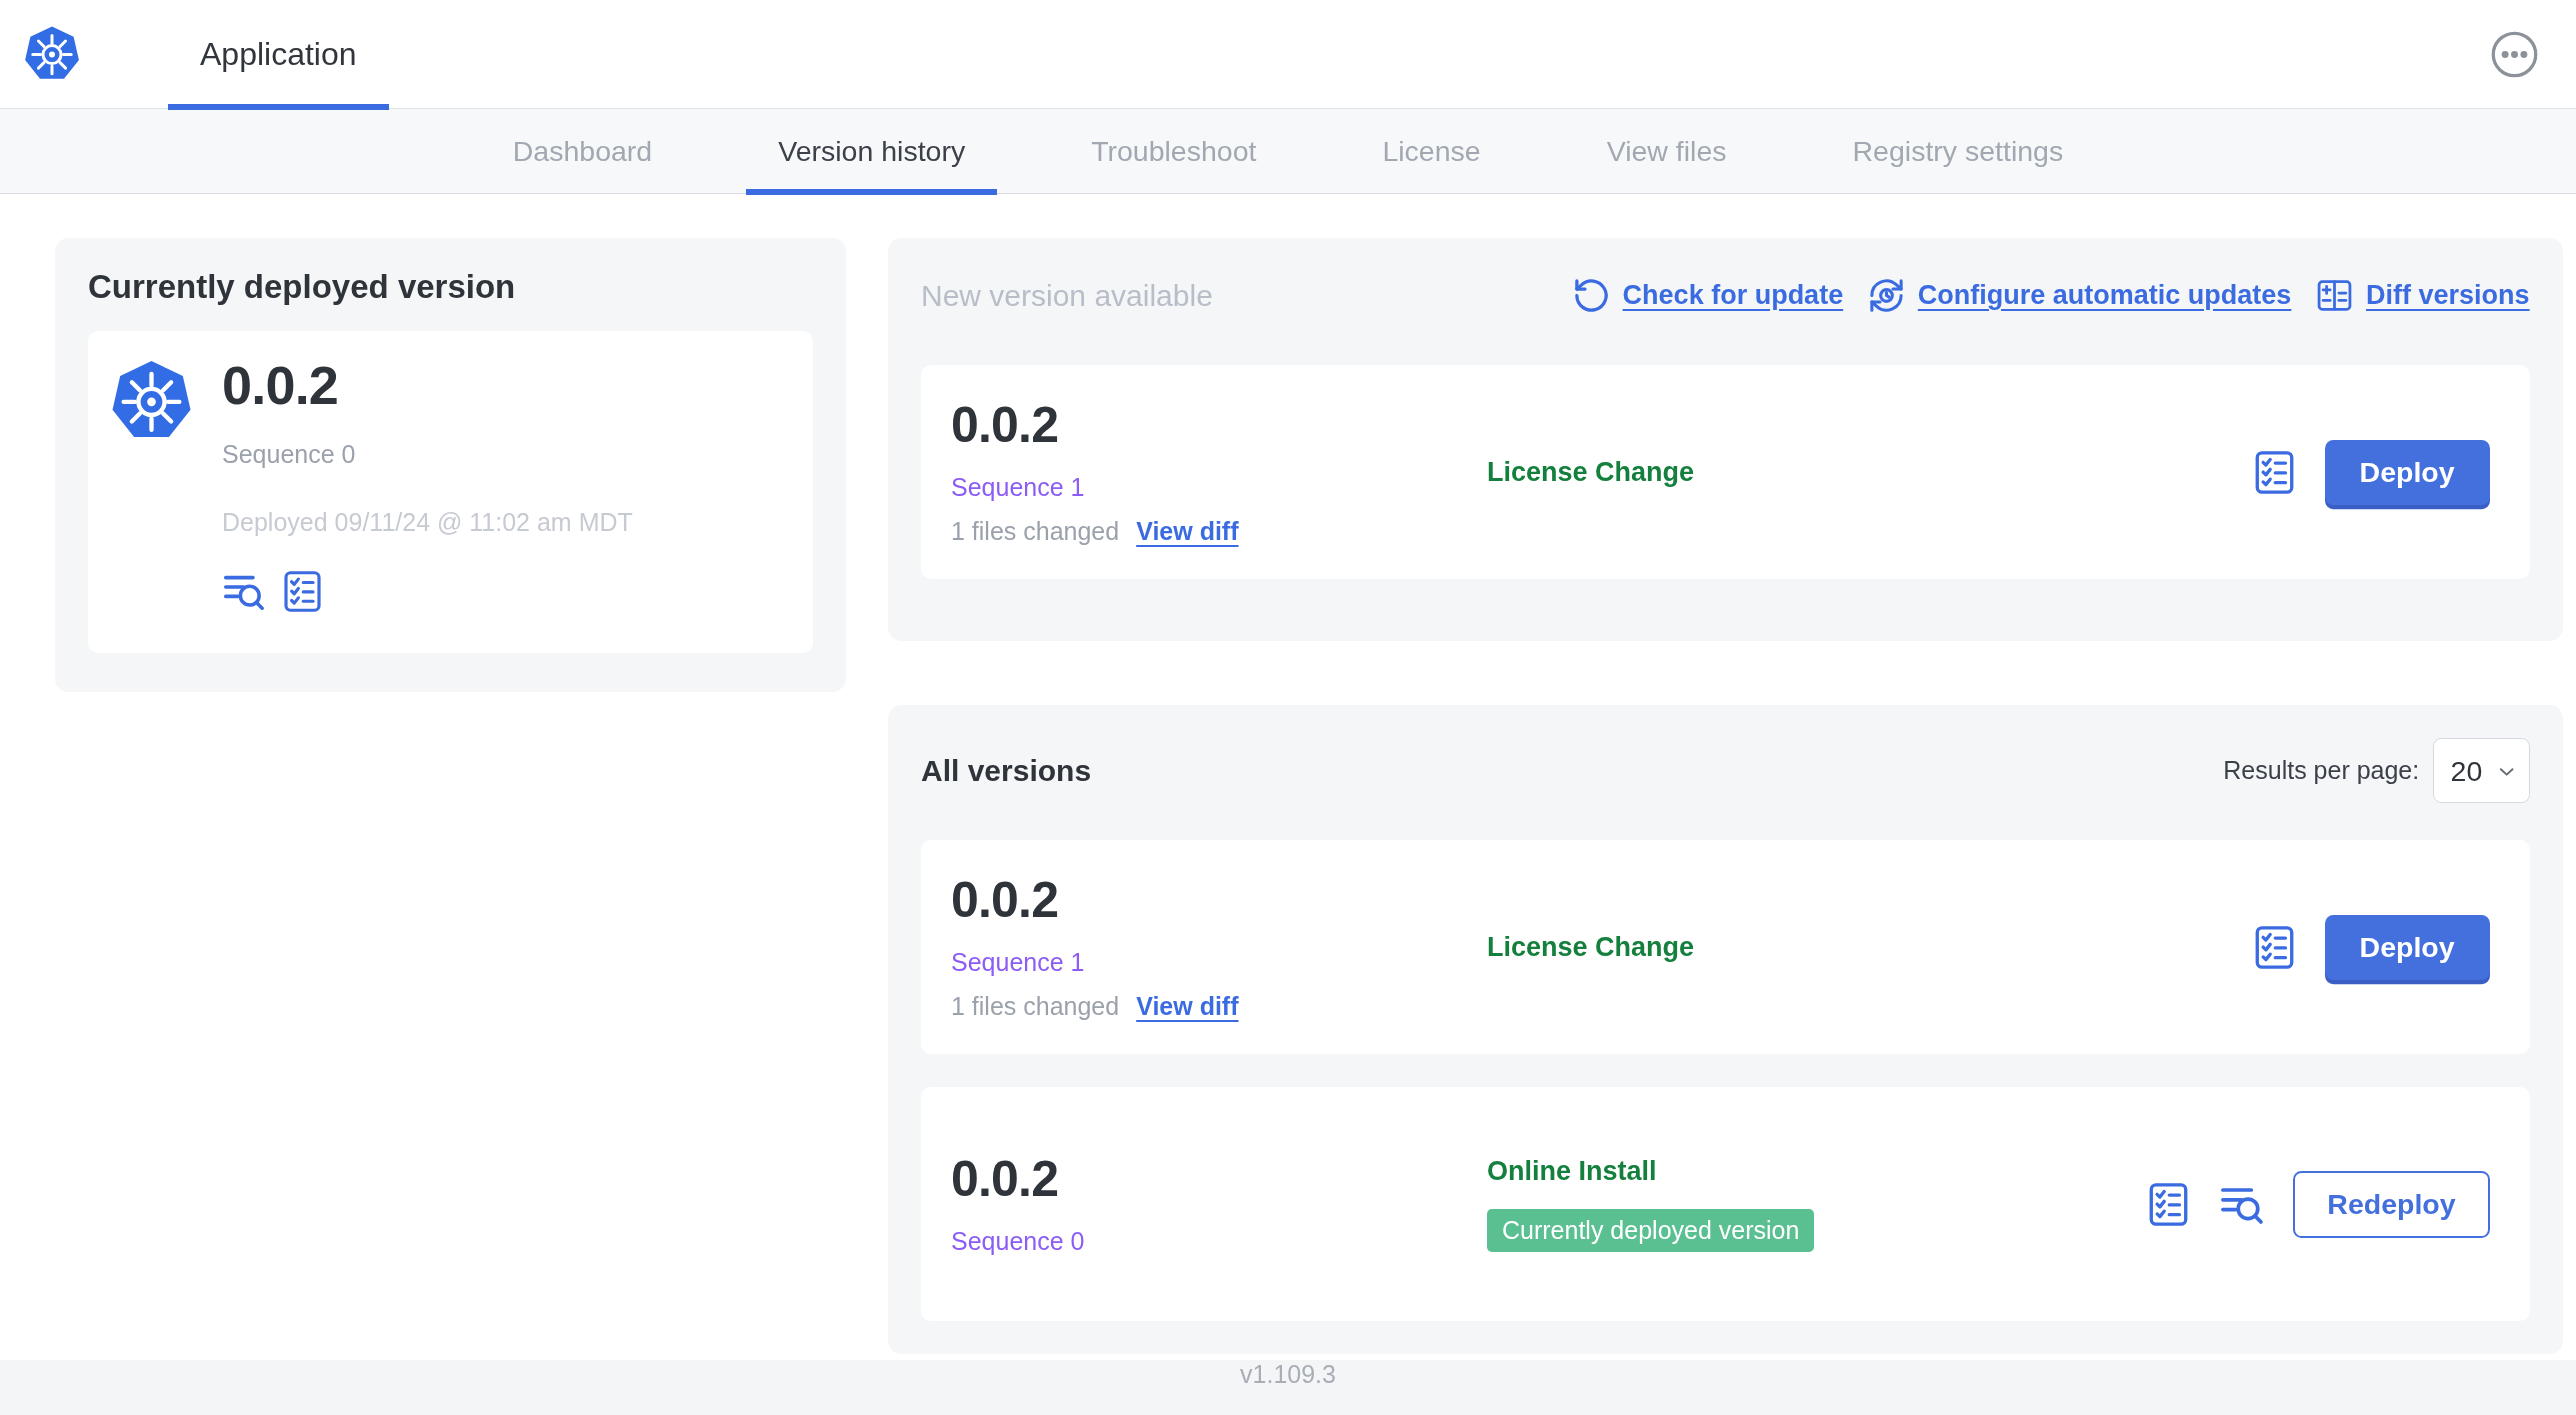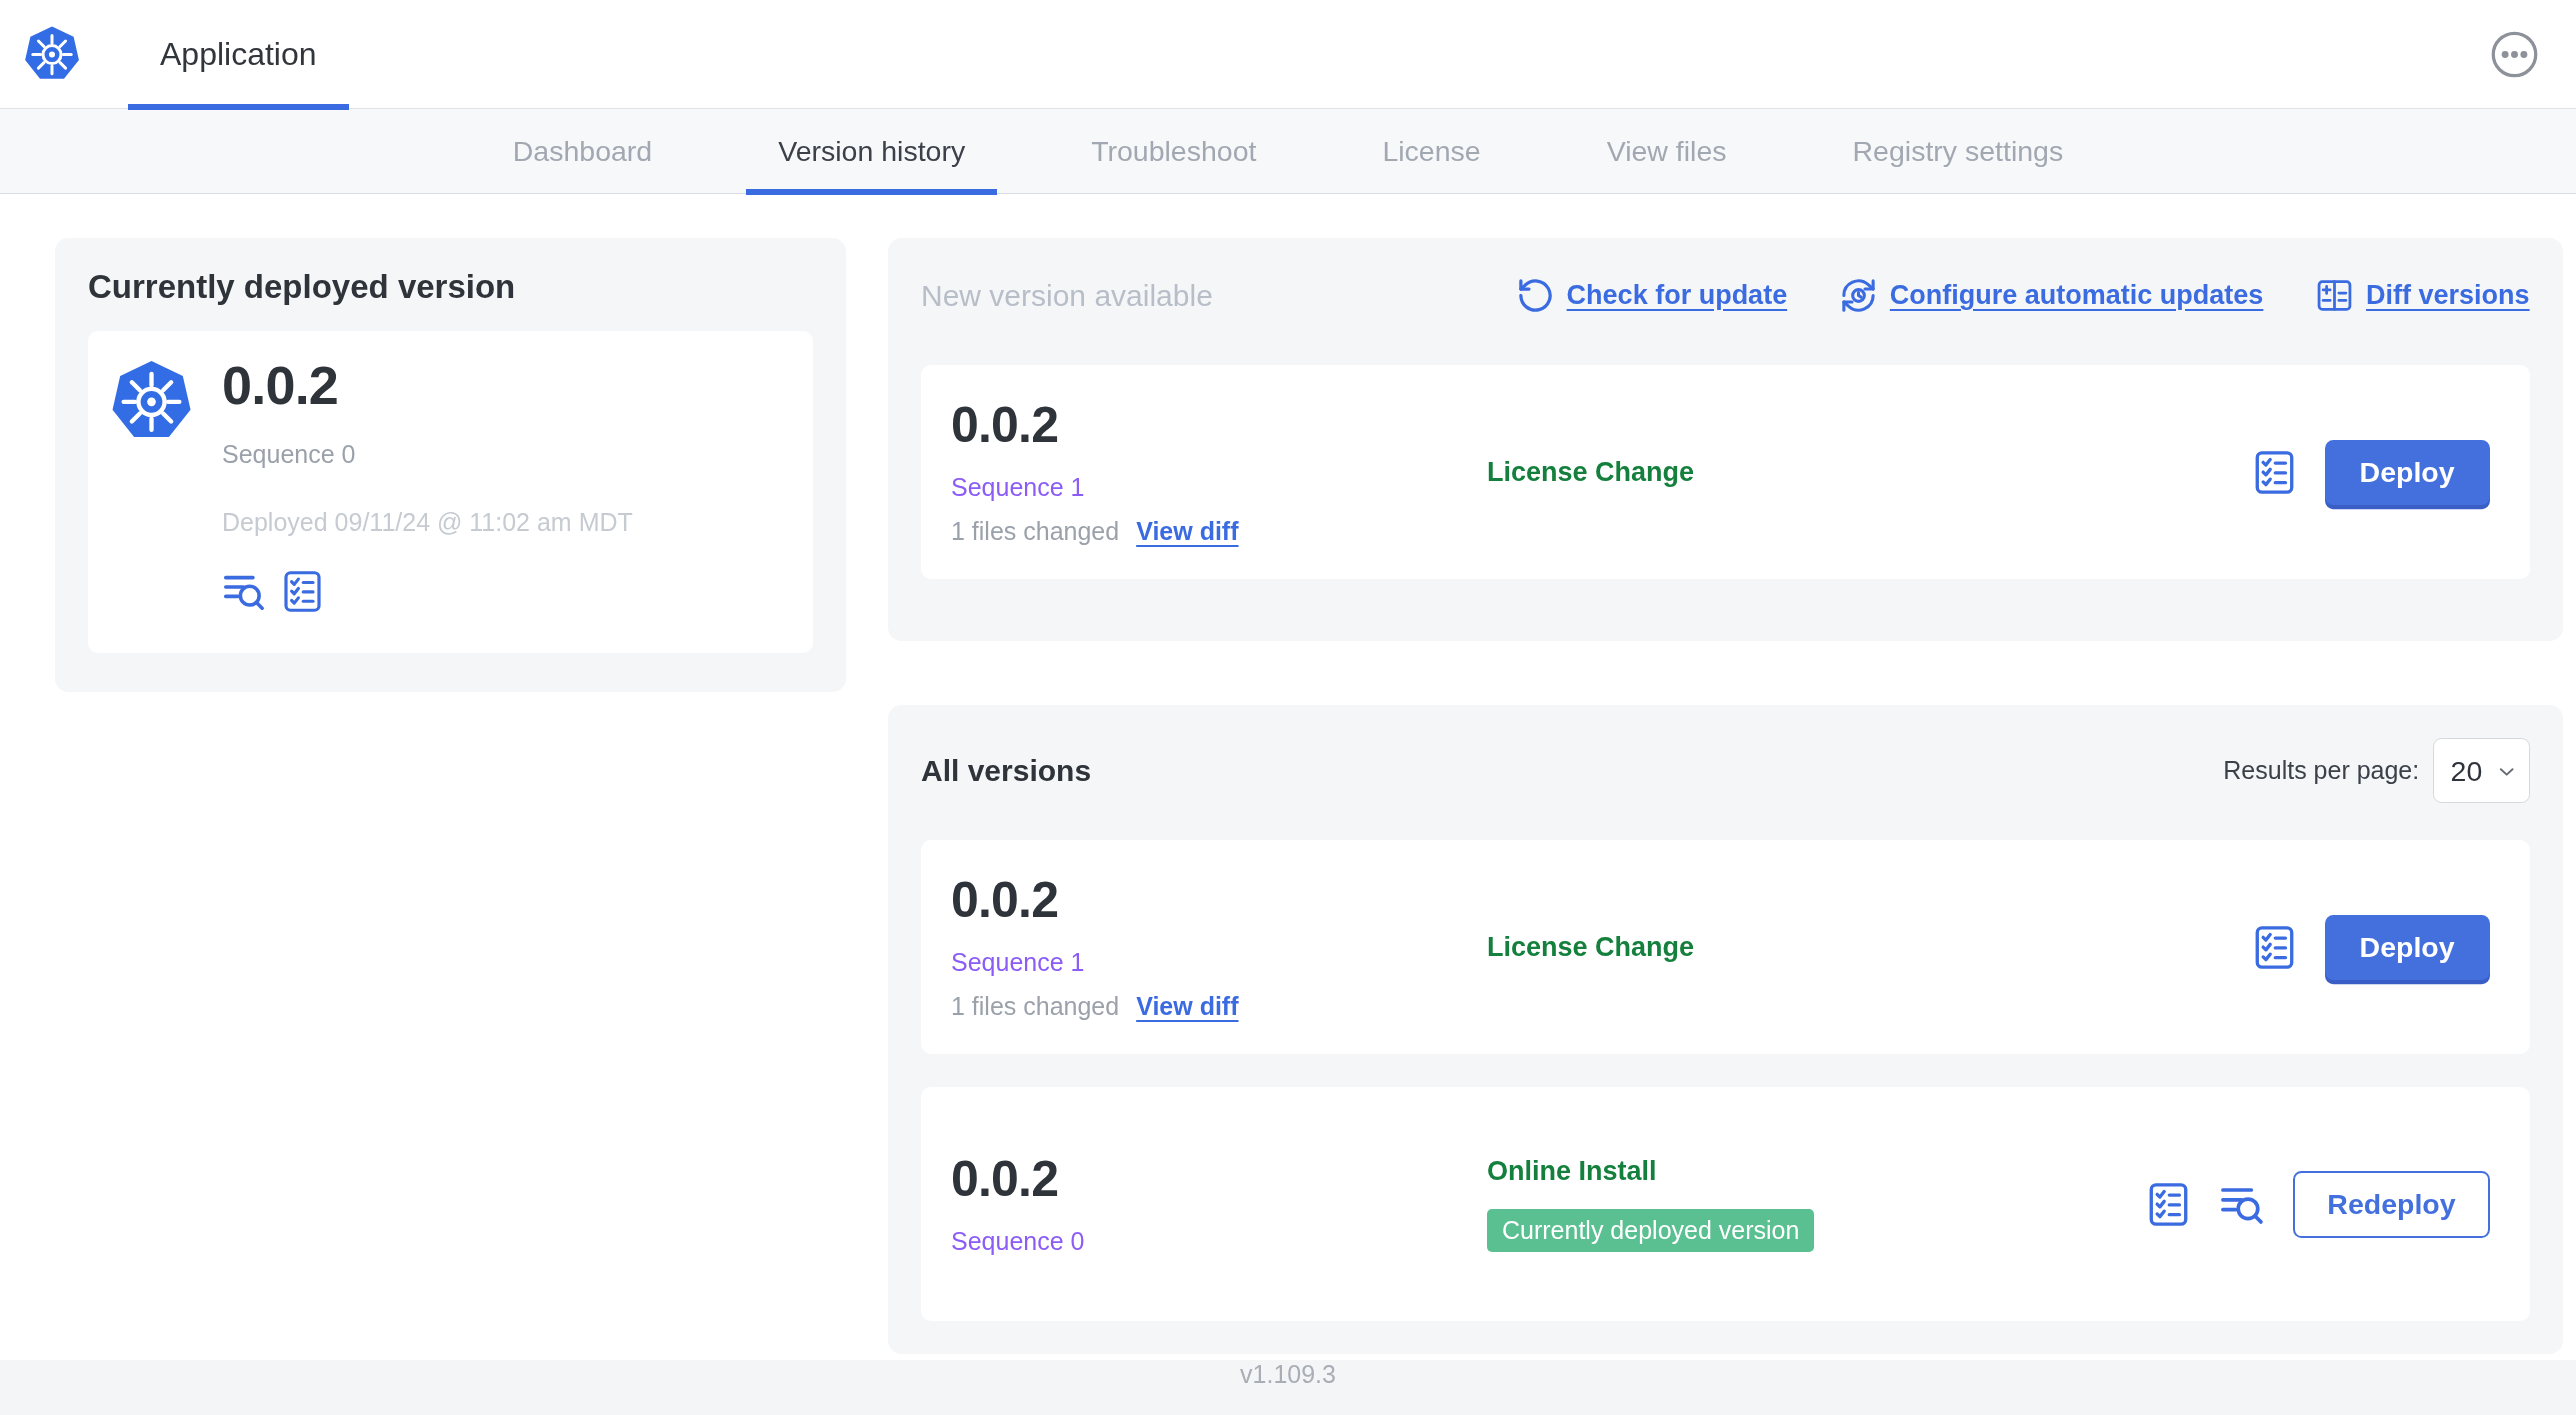--- a/index.html
+++ b/index.html
@@ -2,21 +2,21 @@
 <html style="font-size:13.4px"><head>
 <meta charset="utf-8">
 <style>
   * { margin:0; padding:0; box-sizing:border-box; }
   html,body { width:2576px; height:1415px; background:#ffffff;
     font-family:"Liberation Sans","DejaVu Sans",sans-serif; color:#30343a; }
   .page { position:relative; width:2576px; height:1415px; overflow:hidden; background:#fff; }
 
   
   .topbar { height:109px; background:#fff; border-bottom:1.7px solid #e0e3e7;
-    display:flex; align-items:center; padding:0 37px 0 20px; position:relative; }
+    display:flex; align-items:center; padding:0 37px 0 20px; position:relative;gap:40px; }
   .brand { width:64px; height:64px; display:flex; align-items:center; justify-content:center; }
   .brand svg { width:60px; height:64px; }
   .app-tab { height:109px; margin-left:44px; padding:0 32px; display:flex; align-items:center;
     position:relative; font-size:32px; font-weight:500; color:#31353c; cursor:pointer; }
   .app-tab .underline { position:absolute; left:0; right:0; bottom:-1.7px; height:6.7px; background:#3b6be0; }
   .topbar-right { margin-left:auto; display:flex; align-items:center; }
   .dots-btn { width:50px; height:50px; display:flex; align-items:center; justify-content:center; cursor:pointer; }
   .dots-btn svg { width:49px; height:49px; }
 
   
@@ -44,21 +44,21 @@
   .icon-btn { display:inline-flex; cursor:pointer; color:#3b6be0; }
   .icon-btn svg { width:45px; height:45px; }
 
   
   .right-col { flex:1; display:flex; flex-direction:column; gap:64px; max-width:1675px; }
   .nv-card { padding:25px 33px 62px; }
   .av-card { padding:33px 33px 33px; }
   .card-head { display:flex; align-items:center; margin-bottom:37px; min-height:65px; }
   .nv-title { font-size:30px; font-weight:400; color:#b8bec8; }
   .av-title { font-size:30px; font-weight:700; color:#2f333a; }
-  .head-links { margin-left:auto; display:flex; align-items:center; gap:52px; }
+  .head-links { margin-left:auto; display:flex; align-items:center; gap:24px; }
   .hlink { display:inline-flex; align-items:center; gap:11.7px; color:#3b6be0; font-size:27px;
     font-weight:600; text-decoration:none; cursor:pointer; }
   .hlink .txt { text-decoration:underline; text-underline-offset:5px; }
   .hlink svg { width:39px; height:39px; }
 
   .rpp { margin-left:auto; display:flex; align-items:center; gap:13.4px; }
   .rpp-label { font-size:25px; color:#3b4049; }
   .select-box { width:97px; height:65px; background:#fff; border:1.7px solid #d5d8de; border-radius:8.4px;
     display:flex; align-items:center; padding:2px 10px 0 17px; gap:10px; cursor:pointer; }
   .select-box .val { font-size:28.5px; color:#2f333a; flex:1; }

